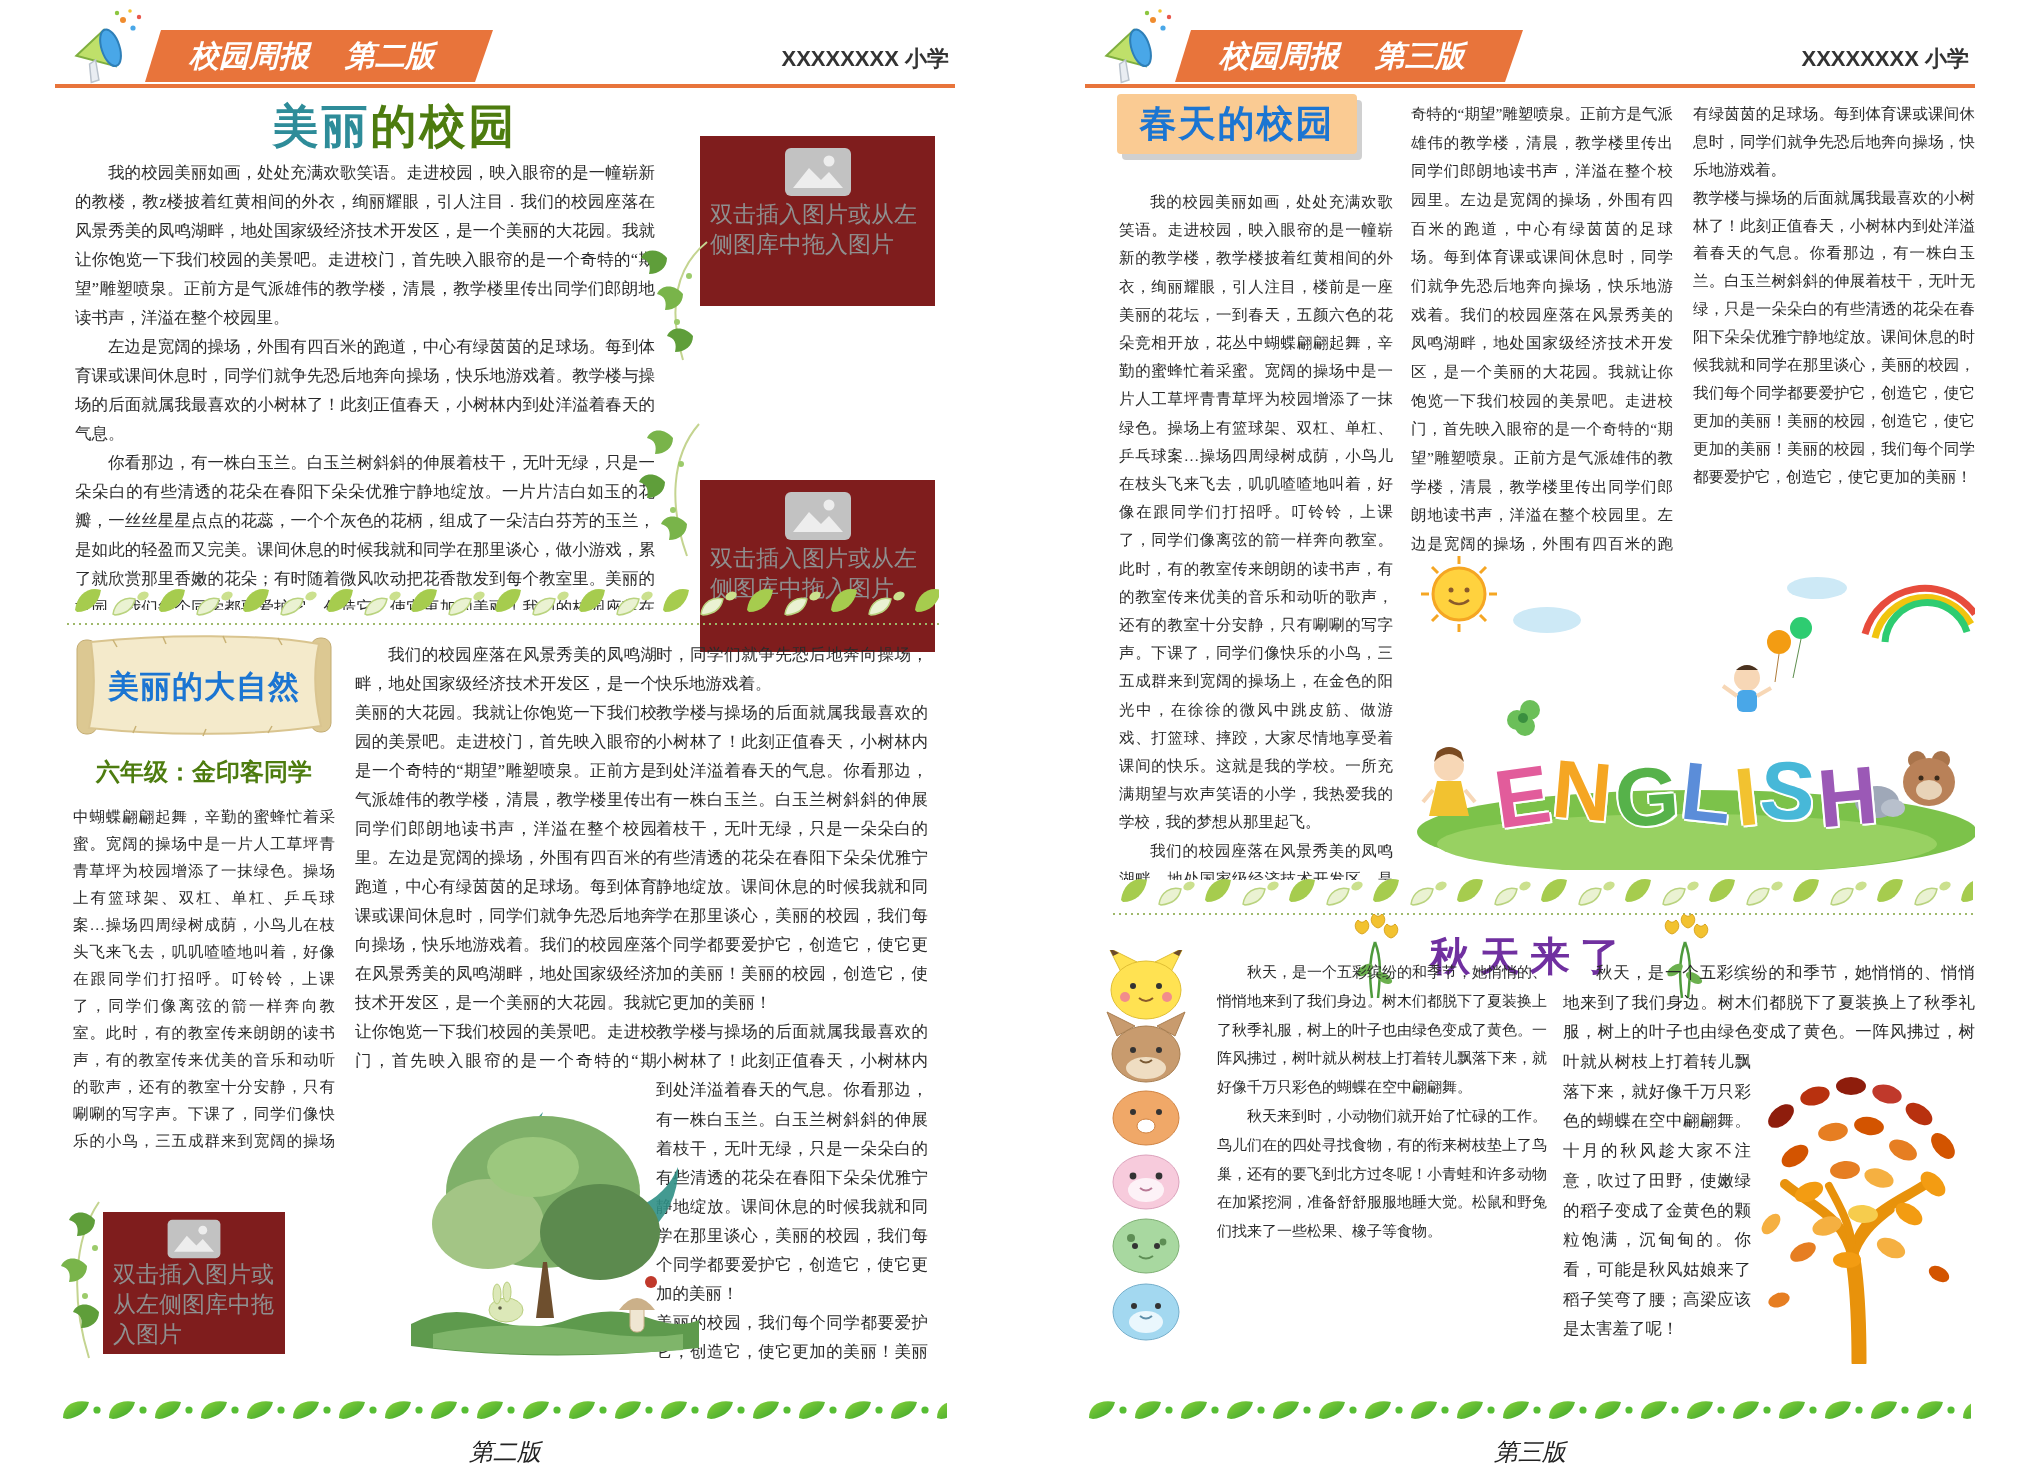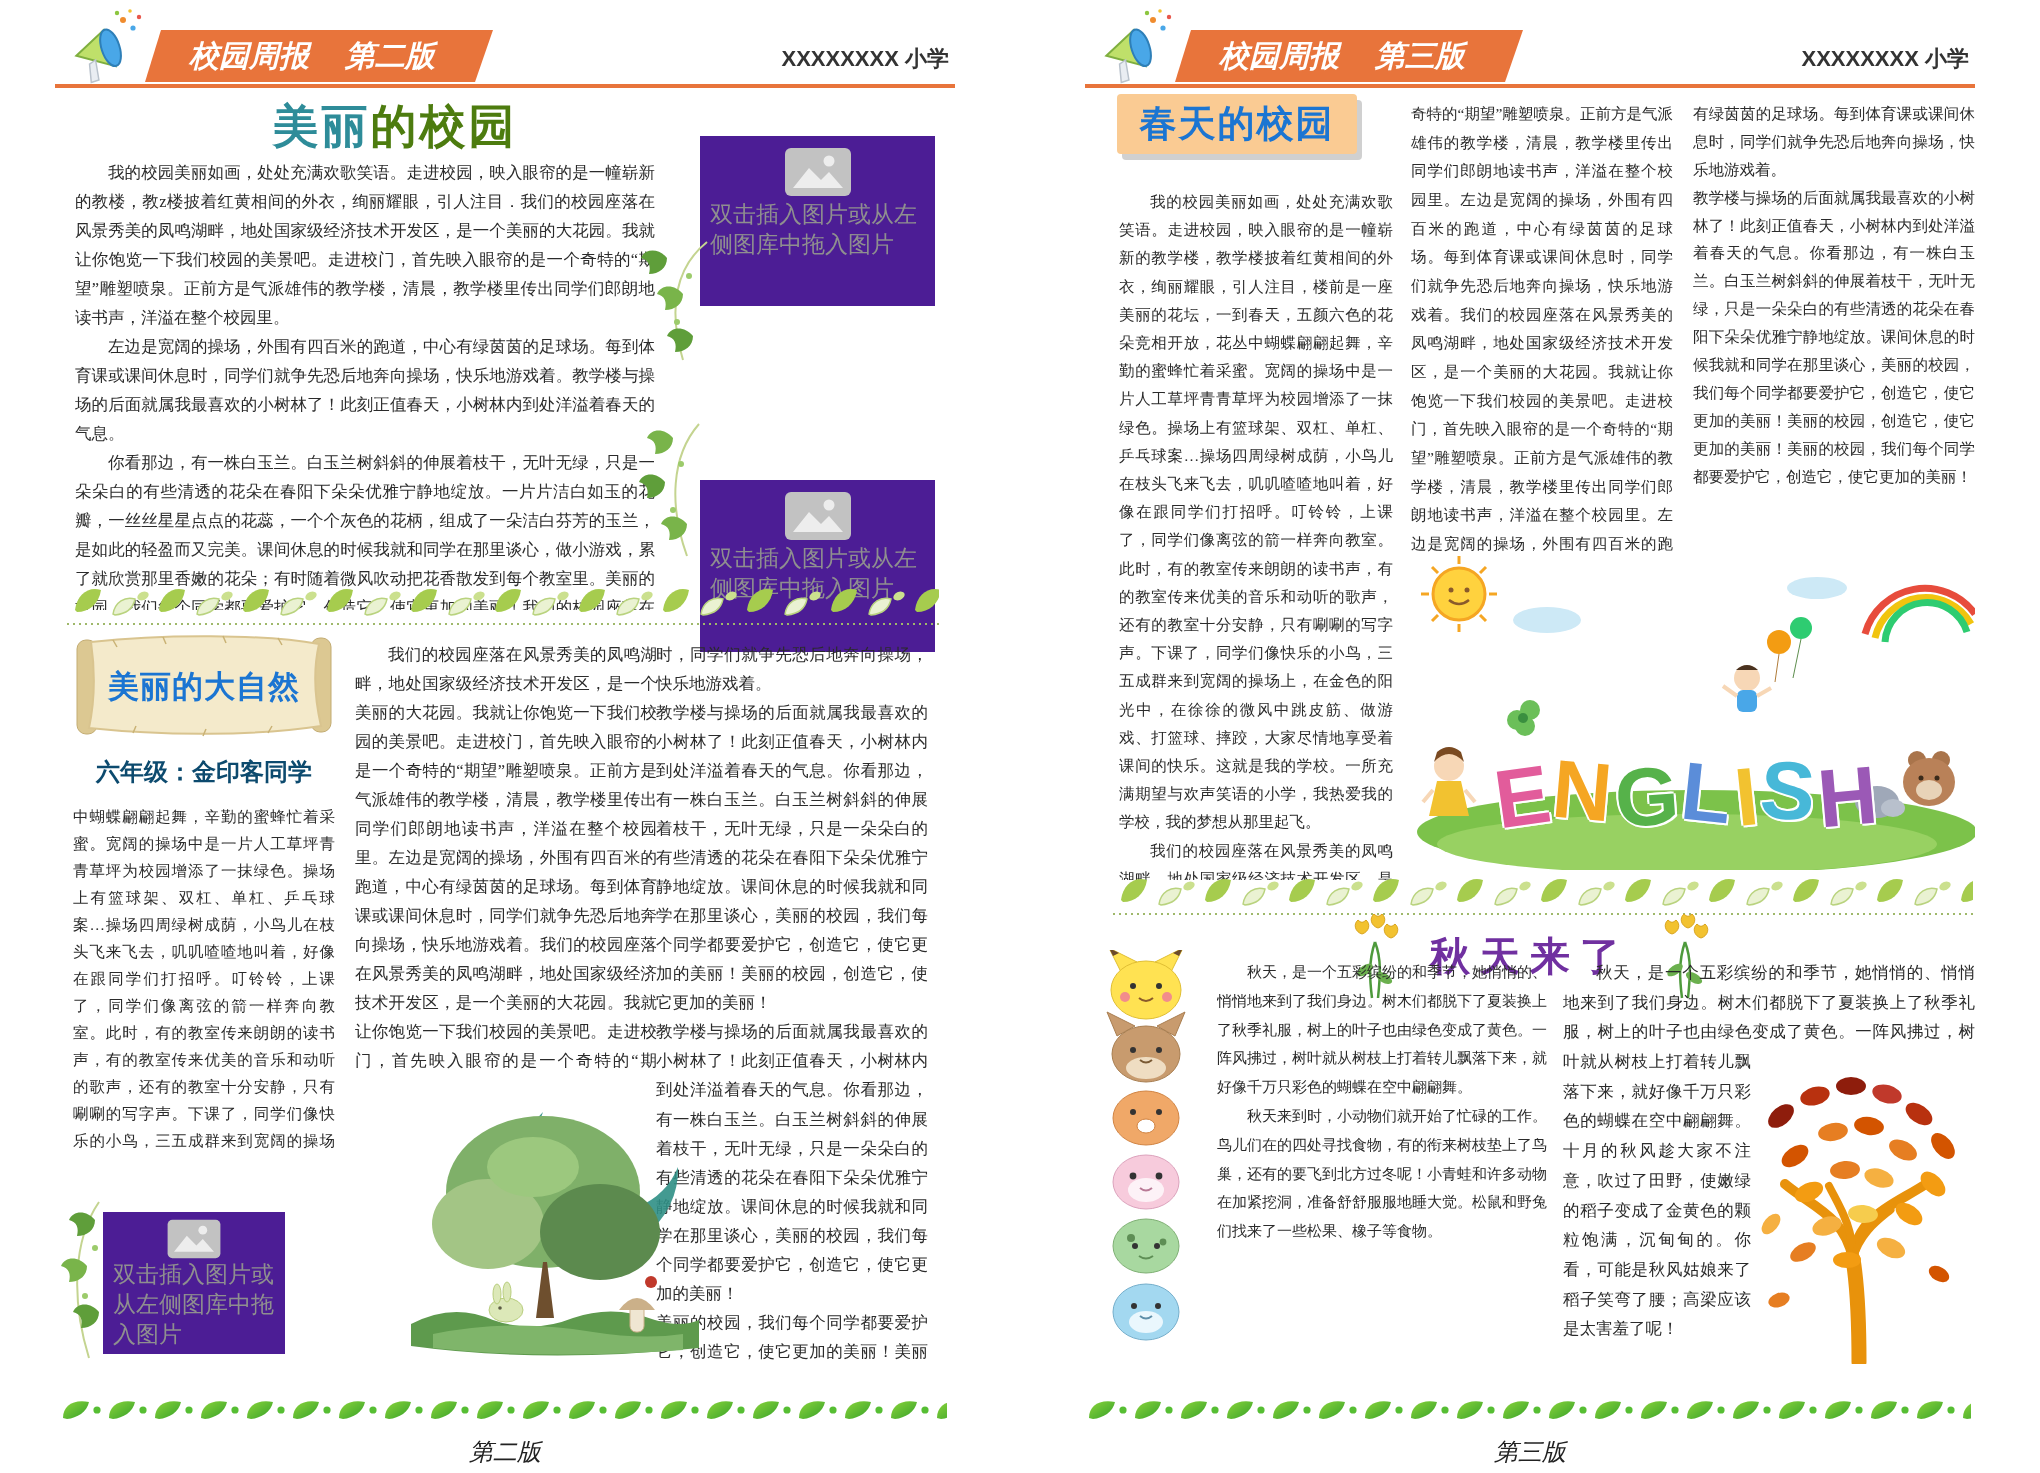--- a/index.html
+++ b/index.html
@@ -20,21 +20,21 @@
 
   
   .a1-title{position:absolute;left:30px;top:96px;width:620px;margin:0;text-align:center;
             font:800 46px "Liberation Sans",sans-serif;letter-spacing:3px;}
   .t-teal{color:#2E8C99;} .t-green{color:#4d7c0f;}
   .a1-body{position:absolute;left:20px;top:158px;width:580px;height:452px;overflow:hidden;
            font-size:16.5px;line-height:1.76;text-align:justify;color:#2b2b2b;}
   .a1-body p{margin:0;text-indent:2em;}
 
   
-  .ph{position:absolute;background:#4c1d95;overflow:hidden;cursor:pointer;}
+  .ph{position:absolute;background:#7f1d1d;overflow:hidden;cursor:pointer;}
   .ph1{left:645px;top:136px;width:235px;height:170px;}
   .ph2{left:645px;top:480px;width:235px;height:172px;}
   .ph3{left:48px;top:1212px;width:182px;height:142px;}
   .ph-icon{display:block;margin:10px auto 2px;}
   .ph3 .ph-icon{margin:6px auto 0;}
   .ph-text{padding:0 10px;font:23px/1.3 "Liberation Sans",sans-serif;color:#8F8F8F;}
   .ivy{position:absolute;pointer-events:none;}
 
   
   .leaf-divider{position:absolute;height:46px;}
@@ -47,21 +47,21 @@
 
   
   .col{position:absolute;text-align:justify;color:#2b2b2b;overflow:hidden;}
   .col p{margin:0;}
   .ind{text-indent:2em;}
   .c2-1{left:18px;top:630px;width:262px;height:590px;}
   .scroll-wrap{position:relative;width:262px;height:114px;}
   .scroll-svg{position:absolute;inset:0;}
   .scroll-title{position:absolute;inset:0;display:flex;align-items:center;justify-content:center;
                 color:#1B75D2;font:800 31px "Liberation Sans",sans-serif;letter-spacing:1px;}
-  .byline{margin:12px 0 16px;text-align:center;color:#0c4a6e;font:700 24px "Liberation Sans",sans-serif;}
+  .byline{margin:12px 0 16px;text-align:center;color:#4d7c0f;font:700 24px "Liberation Sans",sans-serif;}
   .body-sm{font-size:15.5px;line-height:1.74;height:352px;overflow:hidden;text-align:justify;}
   .c2-2{left:300px;top:640px;width:302px;height:434px;font-size:16.5px;line-height:1.76;}
   .c2-3{left:601px;top:640px;width:272px;height:726px;font-size:16.5px;line-height:1.76;}
   .tree{position:absolute;left:338px;top:1072px;width:322px;height:292px;}
 
   
   .spring-title{position:absolute;left:32px;top:94px;width:240px;height:60px;background:#FACB93;
                 border-radius:4px;box-shadow:5px 6px 0 rgba(150,150,150,.45);
                 display:flex;align-items:center;justify-content:center;color:#1B75D2;
                 font:800 37px "Liberation Sans",sans-serif;letter-spacing:2px;}

